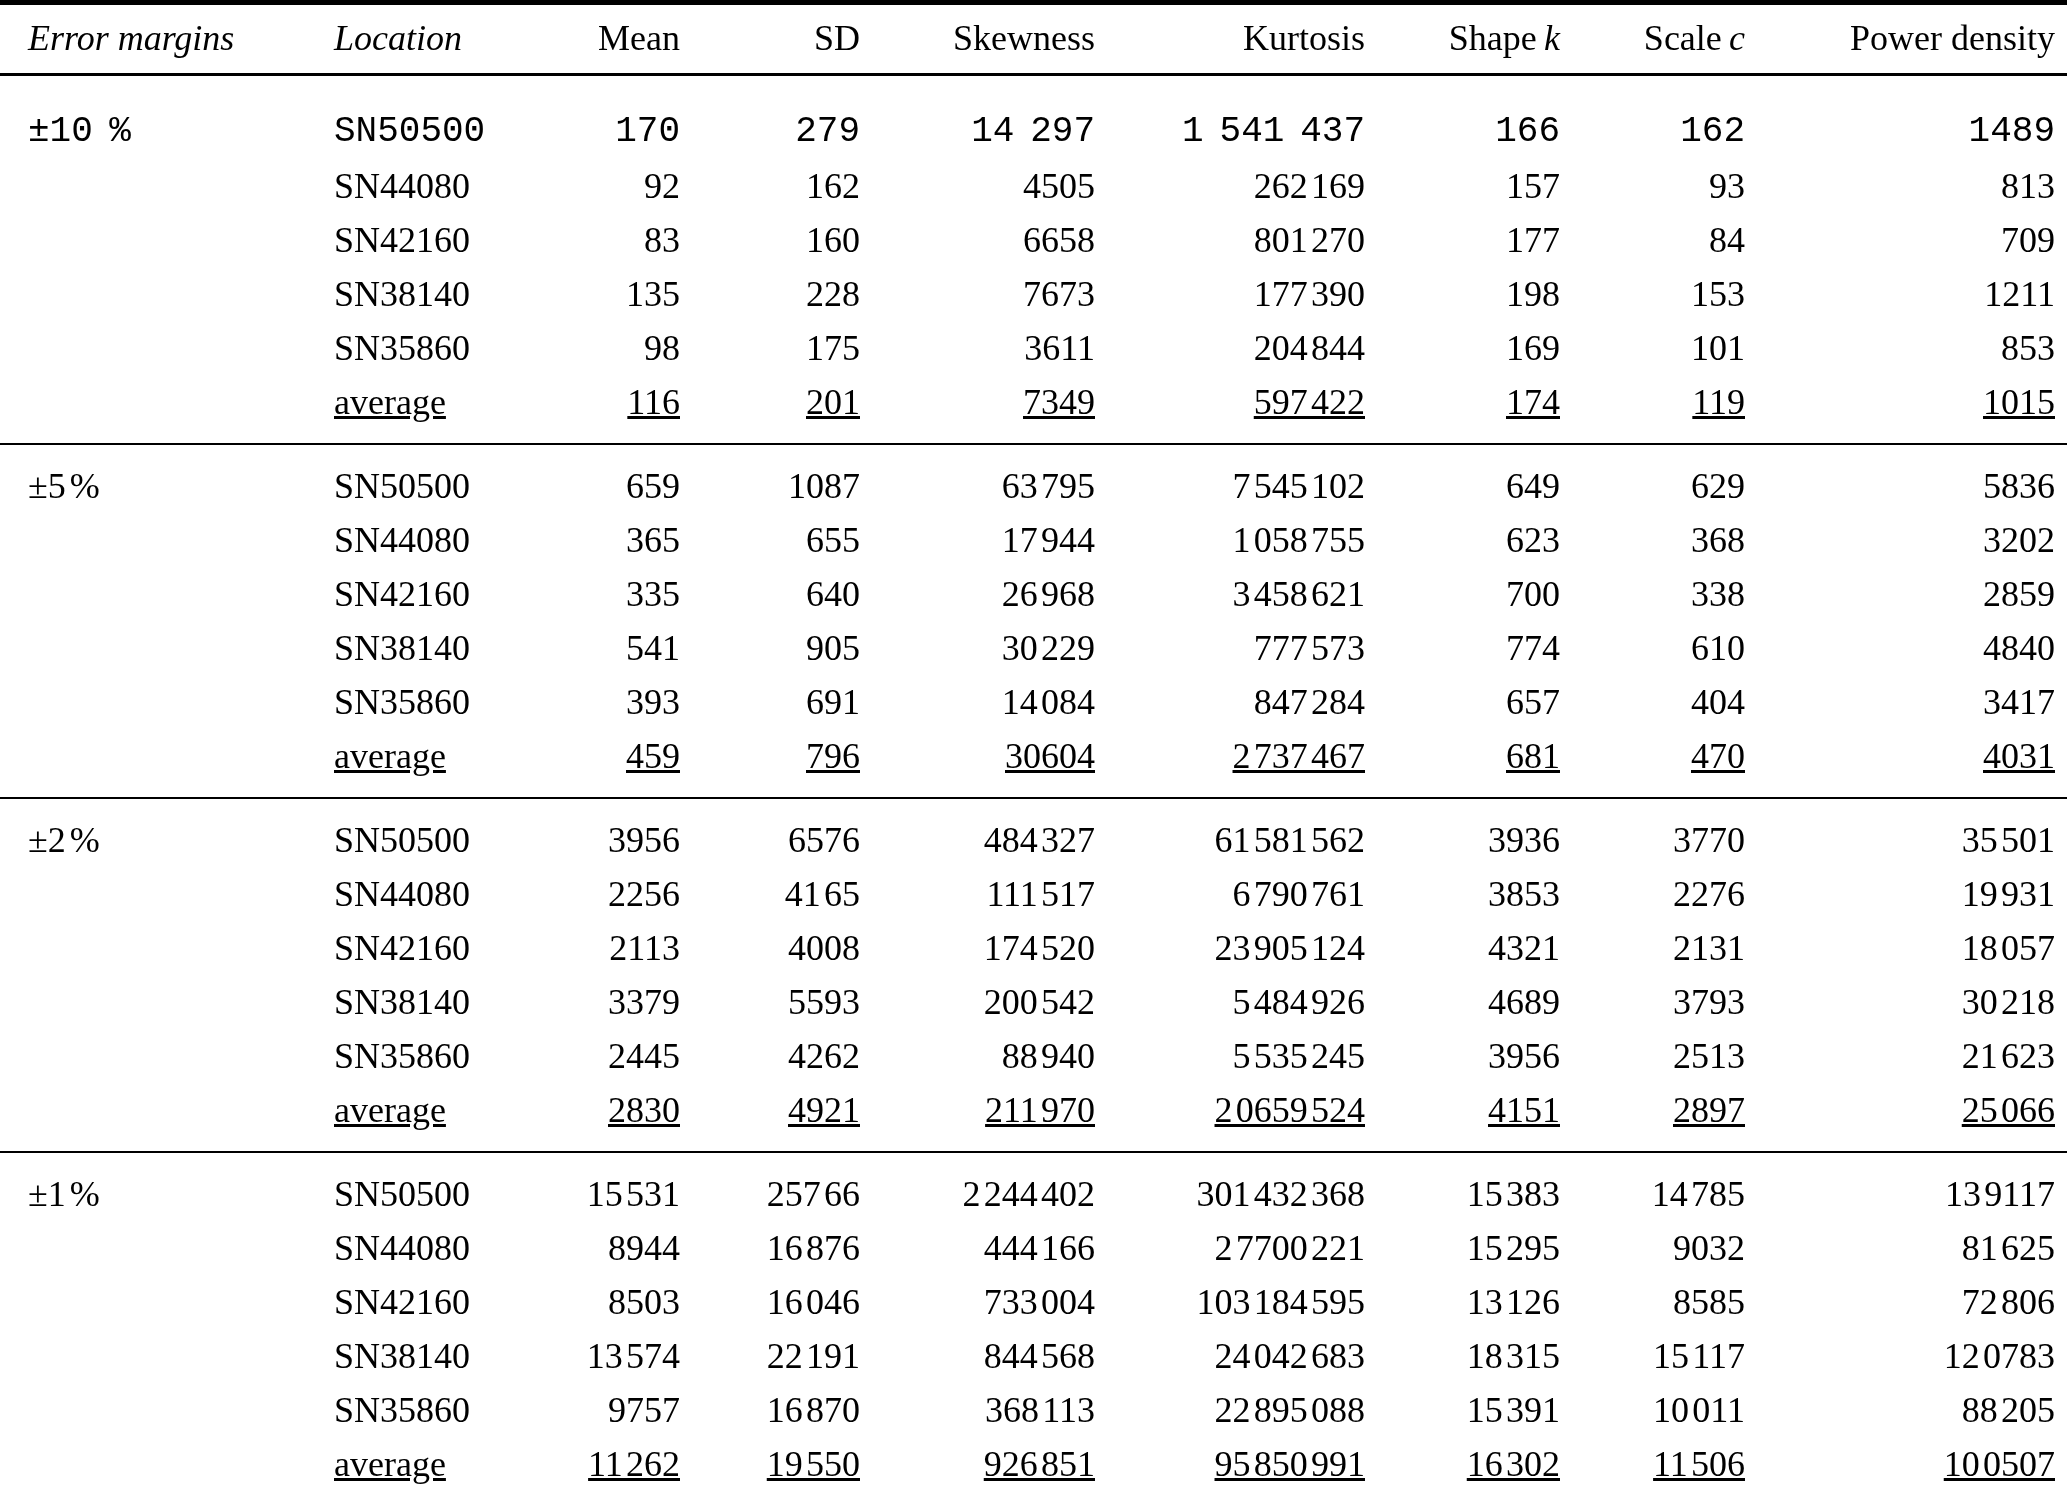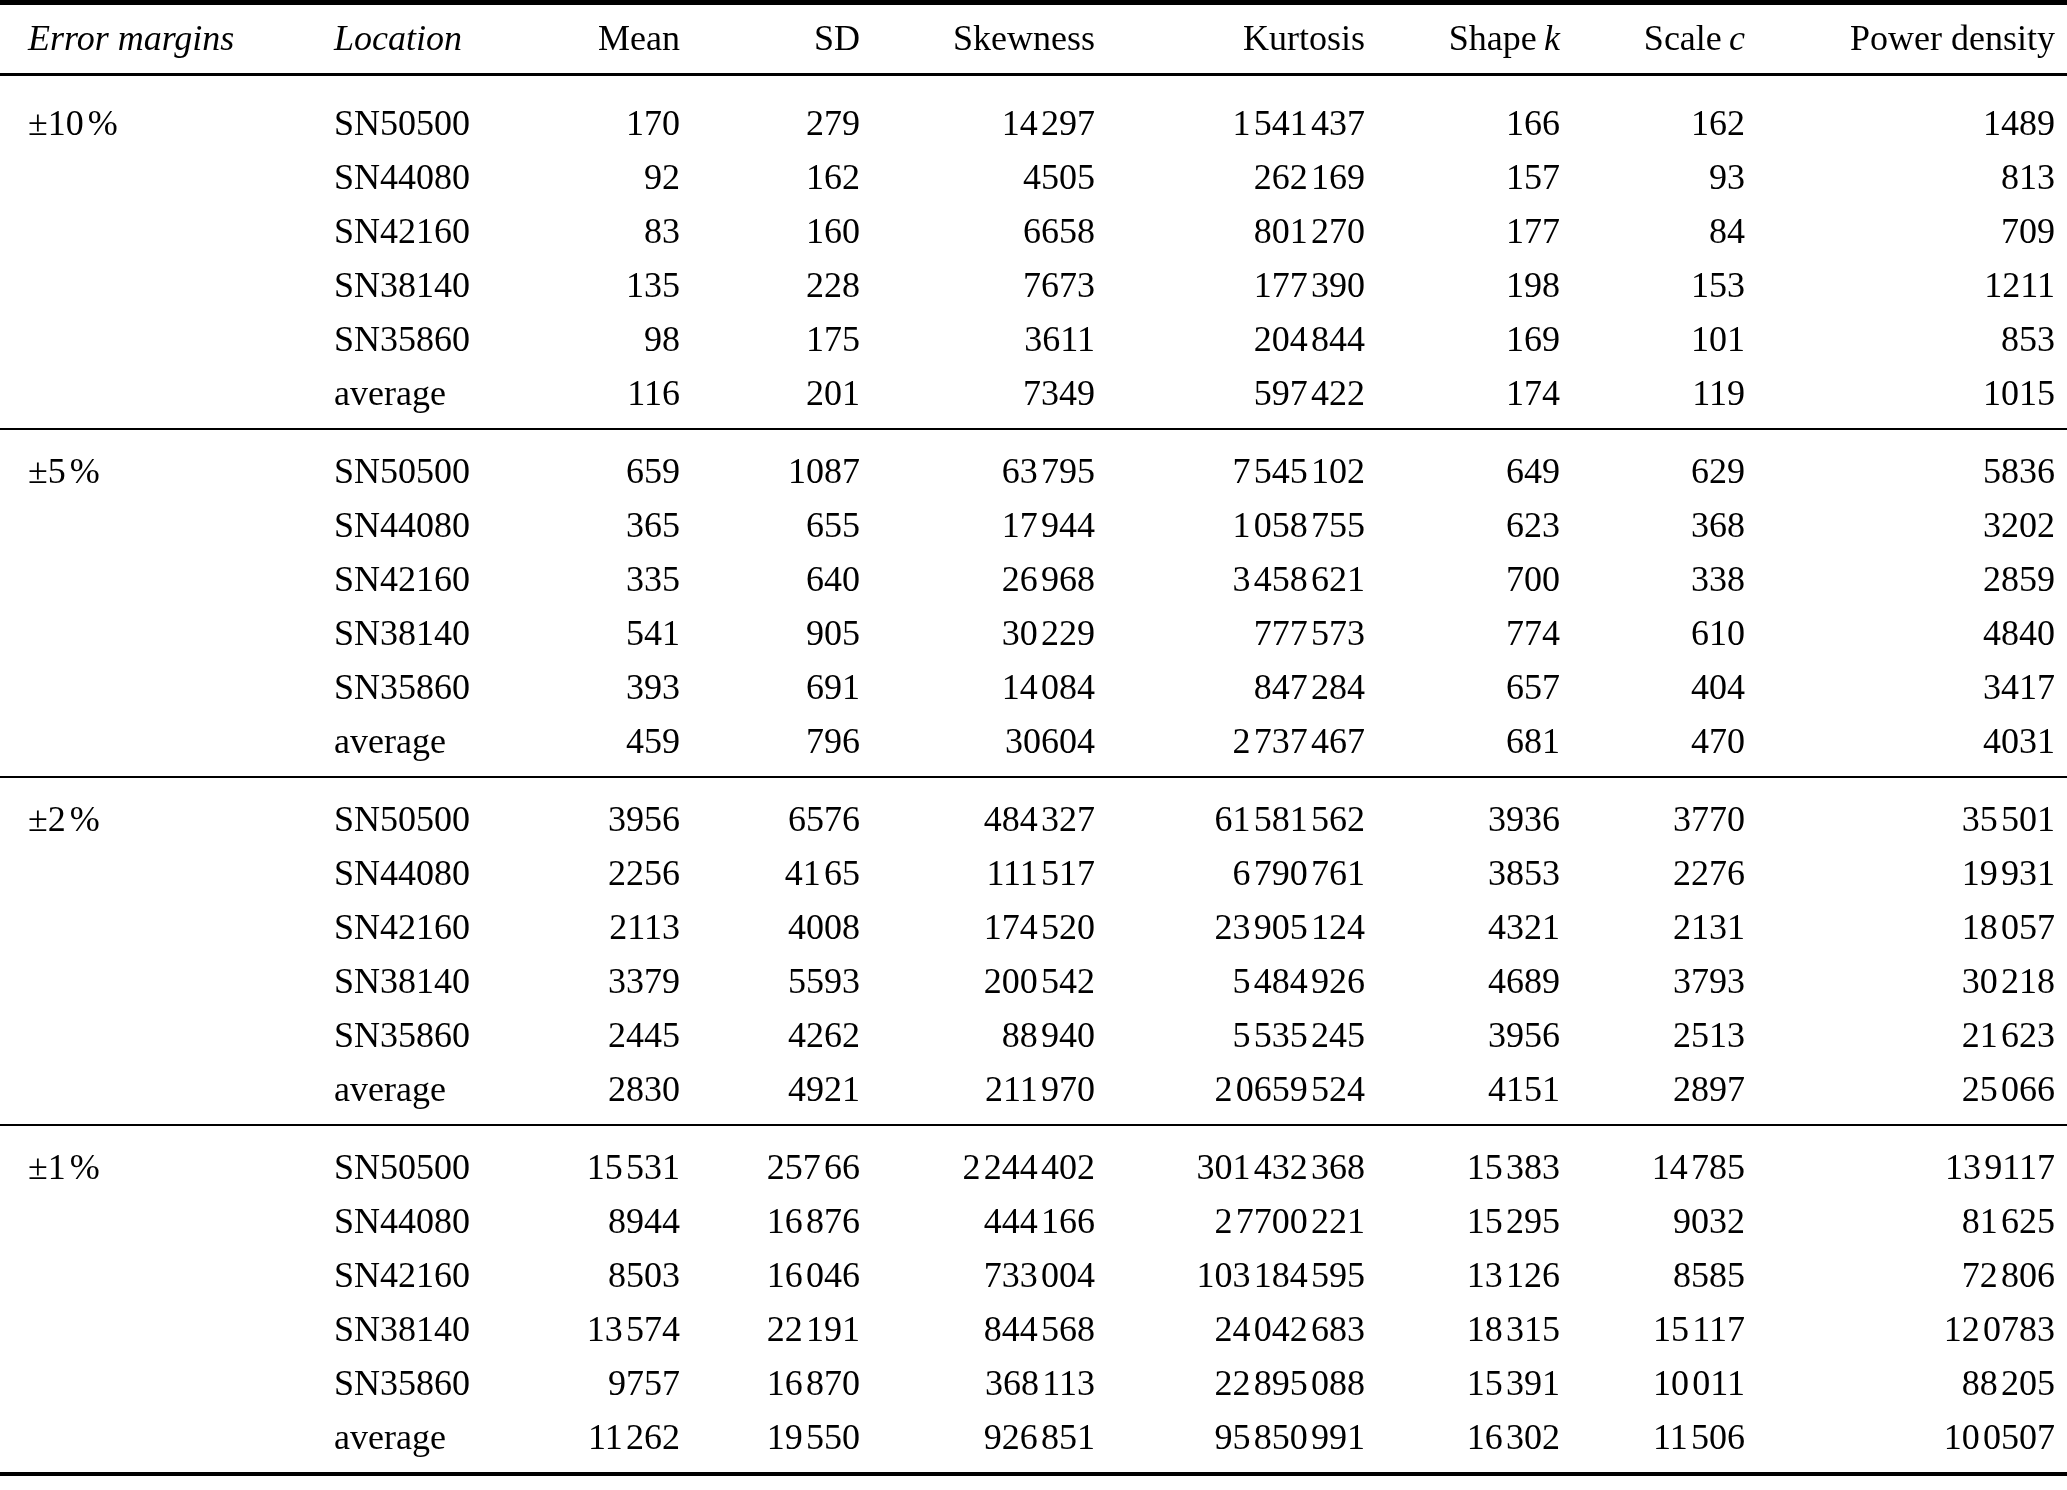--- a/index.html
+++ b/index.html
@@ -51,22 +51,22 @@
     padding: 0;
     white-space: nowrap;
     text-align: right;
   }
   td.col0 { text-align: left; padding-left: 28px; word-spacing: -0.14em; }
   td.col1 { text-align: left; padding-left: 34px; }
   td.num  { word-spacing: -0.16em; }
   td.col8 { padding-right: 12px; }
 
   tr.first-row td { border-top: 2px solid #000; padding-top: 14px; }
-  tbody:first-of-type tr.first-row td { border-top: none; padding-top: 20px; }
-  tr.last-row td { padding-bottom: 8px; }
+  tbody:first-of-type tr.first-row td { border-top: none; padding-top: 29px; font-family: Liberation Mono, monospace; }
+  tr.last-row td { padding-bottom: 14px; text-decoration: underline; }
 
   .var { font-style: italic; margin-left: 0.20em; }
   .var:empty { display: none; }
 </style>
 </head>
 <body>
 
 <div class="page">
   <table class="stats">
     <colgroup>

